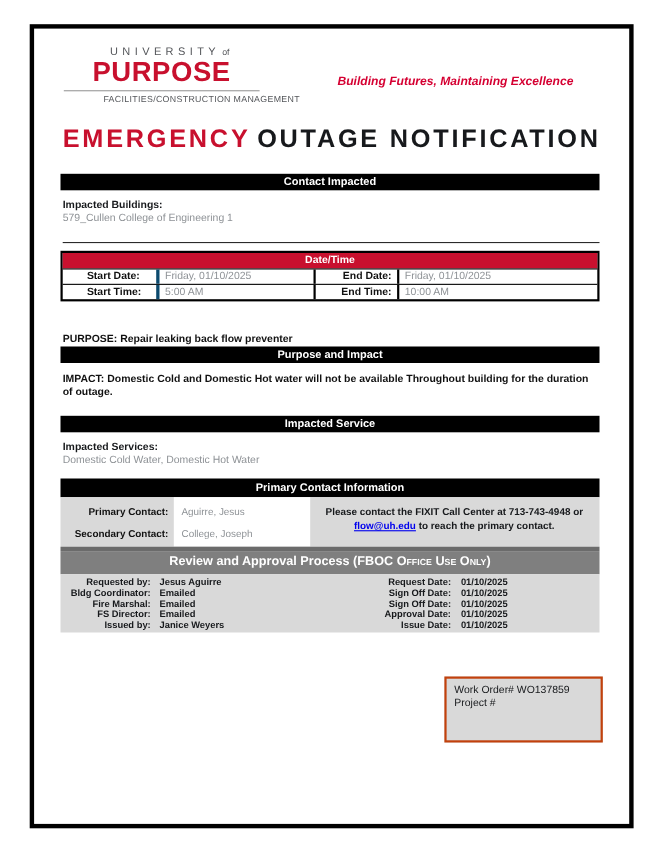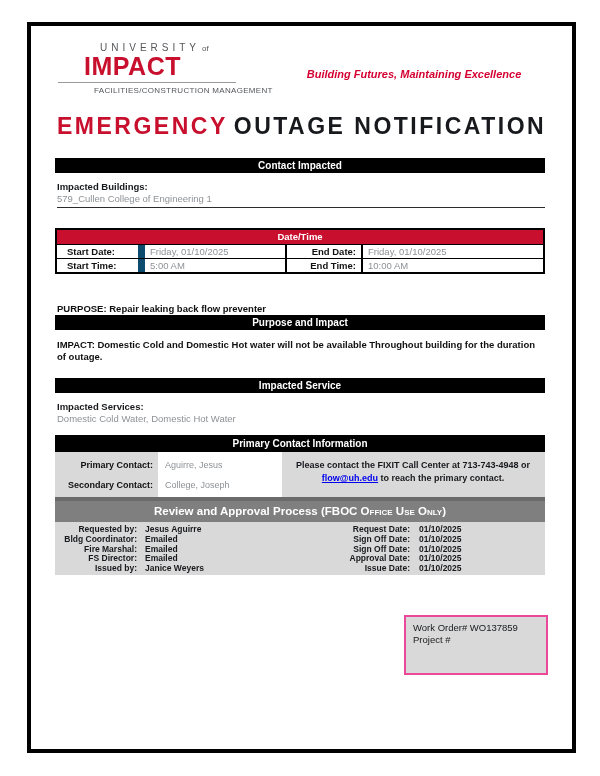--- a/index.html
+++ b/index.html
@@ -25,28 +25,28 @@
   .bar{position:absolute;left:55px;width:490px;height:15px;background:#000;color:#fff;
        font-size:10px;font-weight:bold;text-align:center;line-height:15px;}
   .bar-building{top:158px;}
   .bar-purpose{top:287px;margin-top:28px;}
   .bar-service{top:378px;}
   .bar-contact{top:435px;height:17px;line-height:17px;}
 
   .lbl{font-size:9.5px;font-weight:bold;color:#17191c;}
   .val{font-size:9.5px;color:#8E9296;}
   .buildings-label{position:absolute;left:57px;top:181px;}
-  .buildings-value{position:absolute;left:57px;top:193px;width:488px;border-bottom:1px solid #2b2b2b;padding-bottom:3px;}
+  .buildings-value{position:absolute;left:57px;top:193px;width:488px;border-bottom:1px solid #2b2b2b;padding-bottom:16px;}
 
   
   .dt{position:absolute;left:55px;top:228px;width:490px;border:2px solid #000;box-sizing:border-box;font-size:9.5px;}
   .dt-head{background:#C8102E;color:#fff;font-weight:bold;text-align:center;height:14px;line-height:14px;}
   .dt-row{display:flex;height:13px;line-height:13px;border-top:1px solid #000;}
   .dt-c{box-sizing:border-box;}
-  .dt-c1{width:88px;font-weight:bold;padding-left:10px;border-right:7px solid #0c4a6e;}
+  .dt-c1{width:88px;font-weight:bold;padding-left:22px;border-right:3px solid #0c4a6e;}
   .dt-c2{width:142px;color:#8E9296;padding-left:5px;border-right:2px solid #000;}
   .dt-c3{width:76px;font-weight:bold;text-align:right;padding-right:5px;border-right:2px solid #000;}
   .dt-c4{flex:1;color:#8E9296;padding-left:5px;}
 
   .purpose-text{position:absolute;left:57px;top:303px;width:484px;font-size:9.5px;font-weight:bold;}
   .impact-text{position:absolute;left:57px;top:339px;width:484px;font-size:9.5px;font-weight:bold;line-height:11.5px;}
 
   .services-label{position:absolute;left:57px;top:401px;}
   .services-value{position:absolute;left:57px;top:413px;}
 
@@ -71,33 +71,33 @@
   .rv-col-left{left:0;width:230px;}
   .rv-col-right{left:230px;width:256px;}
   .rv-row{display:flex;font-size:8.5px;font-weight:bold;line-height:9.8px;color:#17191c;}
   .rv-lab-l{width:82px;text-align:right;}
   .rv-val-l{margin-left:8px;}
   .rv-lab-r{width:125px;text-align:right;}
   .rv-val-r{margin-left:9px;}
 
   
   .work-box{position:absolute;left:404px;top:615px;width:144px;height:60px;background:#D9D9D9;
-            border:2px solid #ec4899;box-sizing:border-box;padding:5px 4px 0 7px;font-size:9.5px;line-height:12px;color:#17191c;}
+            border:2px solid #c2410c;box-sizing:border-box;padding:5px 4px 0 7px;font-size:9.5px;line-height:12px;color:#17191c;}
 </style>
 </head>
 <body>
 
 <div class="page">
   <div class="frame"></div>
 
   <div class="logo">
     <div class="logo-univ">
       <span>UNIVERSITY</span><span class="logo-of">of</span>
     </div>
-    <div class="logo-houston">IMPACT</div>
+    <div class="logo-houston">PURPOSE</div>
     <div class="logo-rule"></div>
     <div class="logo-dept">FACILITIES/CONSTRUCTION MANAGEMENT</div>
   </div>
 
   <div class="tagline">Building Futures, Maintaining Excellence</div>
 
   <div class="title">
     <span class="title-em">EMERGENCY</span><span>OUTAGE NOTIFICATION</span>
   </div>
 

